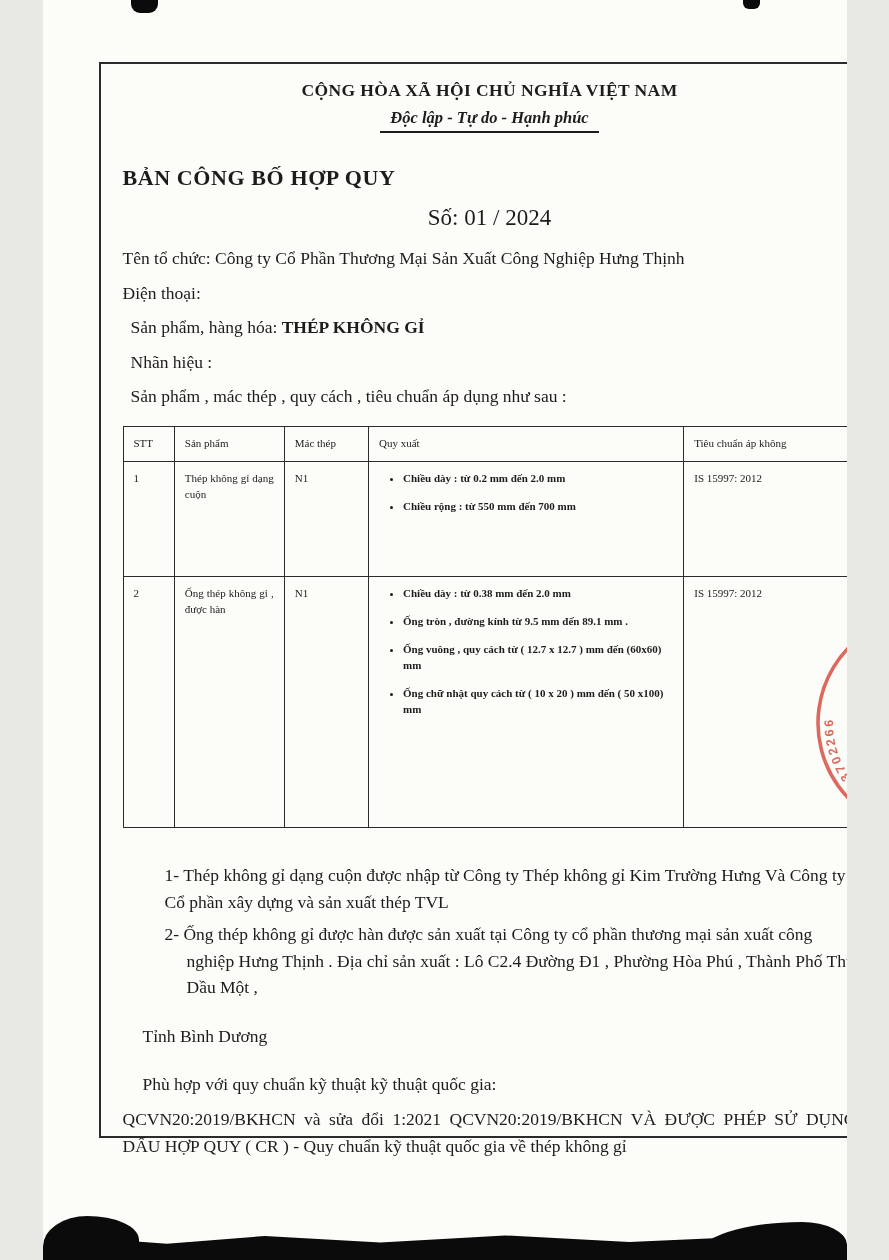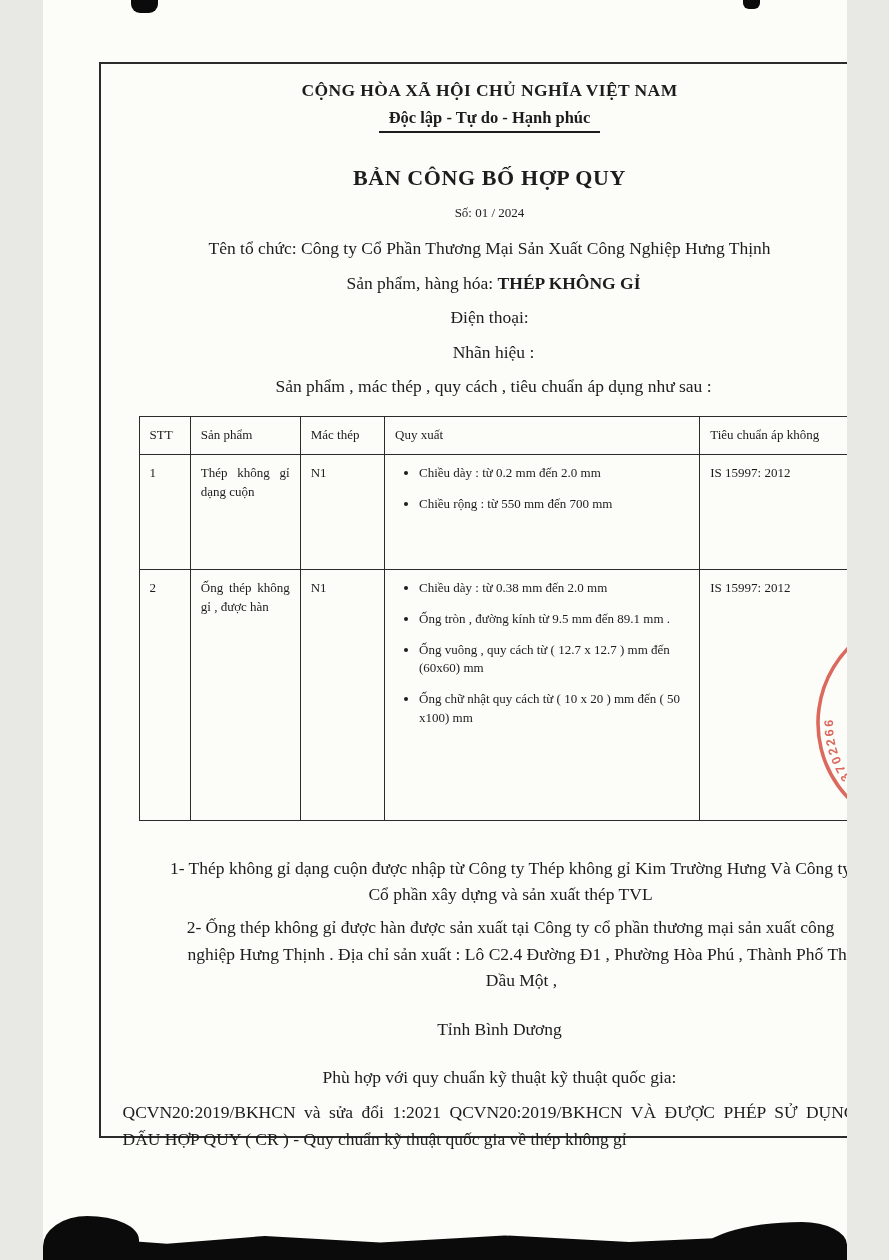--- a/index.html
+++ b/index.html
@@ -7,46 +7,45 @@
     position:relative; width:804px; height:1260px; margin:0 auto;
     background:#fcfcf9; overflow:hidden;
     font-family:"Liberation Serif", serif; color:#1c1c1c;
   }
   .frame {
     position:absolute; left:56px; top:62px; width:782px; height:1076px;
     border:2px solid #2b2b2b; box-sizing:border-box; padding:14px 22px 10px 22px;
     background:transparent;
   }
   .nat-title { text-align:center; font-weight:bold; font-size:17.5px; letter-spacing:0.4px; margin-top:2px; }
-  .motto { text-align:center; font-weight:bold; font-size:16.5px; margin-top:7px; }
+  .motto { text-align:center; font-weight:bold; font-size:16.5px; margin-top:7px;font-style:italic; }
   .motto span { display:inline-block; border-bottom:2px solid #1c1c1c; padding:0 10px 3px 10px; }
-  .doc-title { text-align:center; font-weight:bold; font-size:22px; letter-spacing:0.6px; margin-top:32px; }
-  .doc-number { text-align:center; font-size:13px; margin-top:14px; }
+  .doc-title { font-weight:bold; font-size:22px; letter-spacing:0.6px; margin-top:32px; }
+  .doc-number { text-align:center; font-size:23px; margin-top:14px; }
   .body-block { margin-top:14px; }
-  .para { font-size:17.5px; line-height:1.52; margin:8px 0 0 0;text-align:center; }
+  .para { font-size:17.5px; line-height:1.52; margin:8px 0 0 0; }
   .para.indented { padding-left:8px; }
   .spec-table {
-    width:100%; border-collapse:collapse; margin-top:16px; font-size:13px;
+    width:100%; border-collapse:collapse; margin-top:16px; font-size:11px;
     table-layout:fixed;
-    margin-left:16px;
   }
   .spec-table th, .spec-table td {
     border:1.7px solid #2b2b2b; padding:9px 10px; vertical-align:top;
     text-align:left; font-weight:normal; line-height:1.45;
   }
   .col-stt  { width:7%; }
   .col-sp   { width:15%; }
   .col-mt   { width:11.5%; }
   .col-qc   { width:43%; }
   .col-tc   { width:23.5%; }
   .cell-center { text-align:center; }
   .spec-table td.cell-sp { text-align:justify; }
   tr.row-1 td { height:96px; }
   tr.row-2 td { height:232px; }
-  ul.spec-list { margin:0; padding-left:24px; }
+  ul.spec-list { margin:0; padding-left:24px;font-weight:bold; }
   ul.spec-list li { margin-bottom:12px; }
   .notes { margin-top:34px; font-size:17.5px; line-height:1.55; }
   .note-item1 { padding-left:42px; margin-top:0; }
   .note-item2 { padding-left:64px; text-indent:-22px; margin-top:6px; }
   .note-plain { padding-left:20px; margin-top:22px; }
   .note-final { margin-top:8px; text-align:justify; padding-left:0; }
 
   
   .stamp {
     position:absolute; left:766px; top:606px; width:234px; height:234px;
@@ -75,22 +74,22 @@
     <div class="nat-title">CỘNG HÒA XÃ HỘI CHỦ NGHĨA VIỆT NAM</div>
     <div class="motto">
       <span>Độc lập - Tự do - Hạnh phúc</span>
     </div>
 
     <div class="doc-title">BẢN CÔNG BỐ HỢP QUY</div>
     <div class="doc-number">Số: 01 / 2024</div>
 
     <div class="body-block">
       <p class="para">Tên tổ chức: Công ty Cổ Phần Thương Mại Sản Xuất Công Nghiệp Hưng Thịnh</p>
+      <p class="para">Điện thoại:</p>
       <p class="para indented"><span>Sản phẩm, hàng hóa: </span><b>THÉP KHÔNG GỈ</b></p>
-      <p class="para">Điện thoại:</p>
       <p class="para indented">Nhãn hiệu :</p>
       <p class="para indented">Sản phẩm , mác thép , quy cách , tiêu chuẩn áp dụng như sau :</p>
     </div>
 
     <table class="spec-table">
       <colgroup>
         <col class="col-stt">
           <col class="col-sp">
           <col class="col-mt">
           <col class="col-qc">

